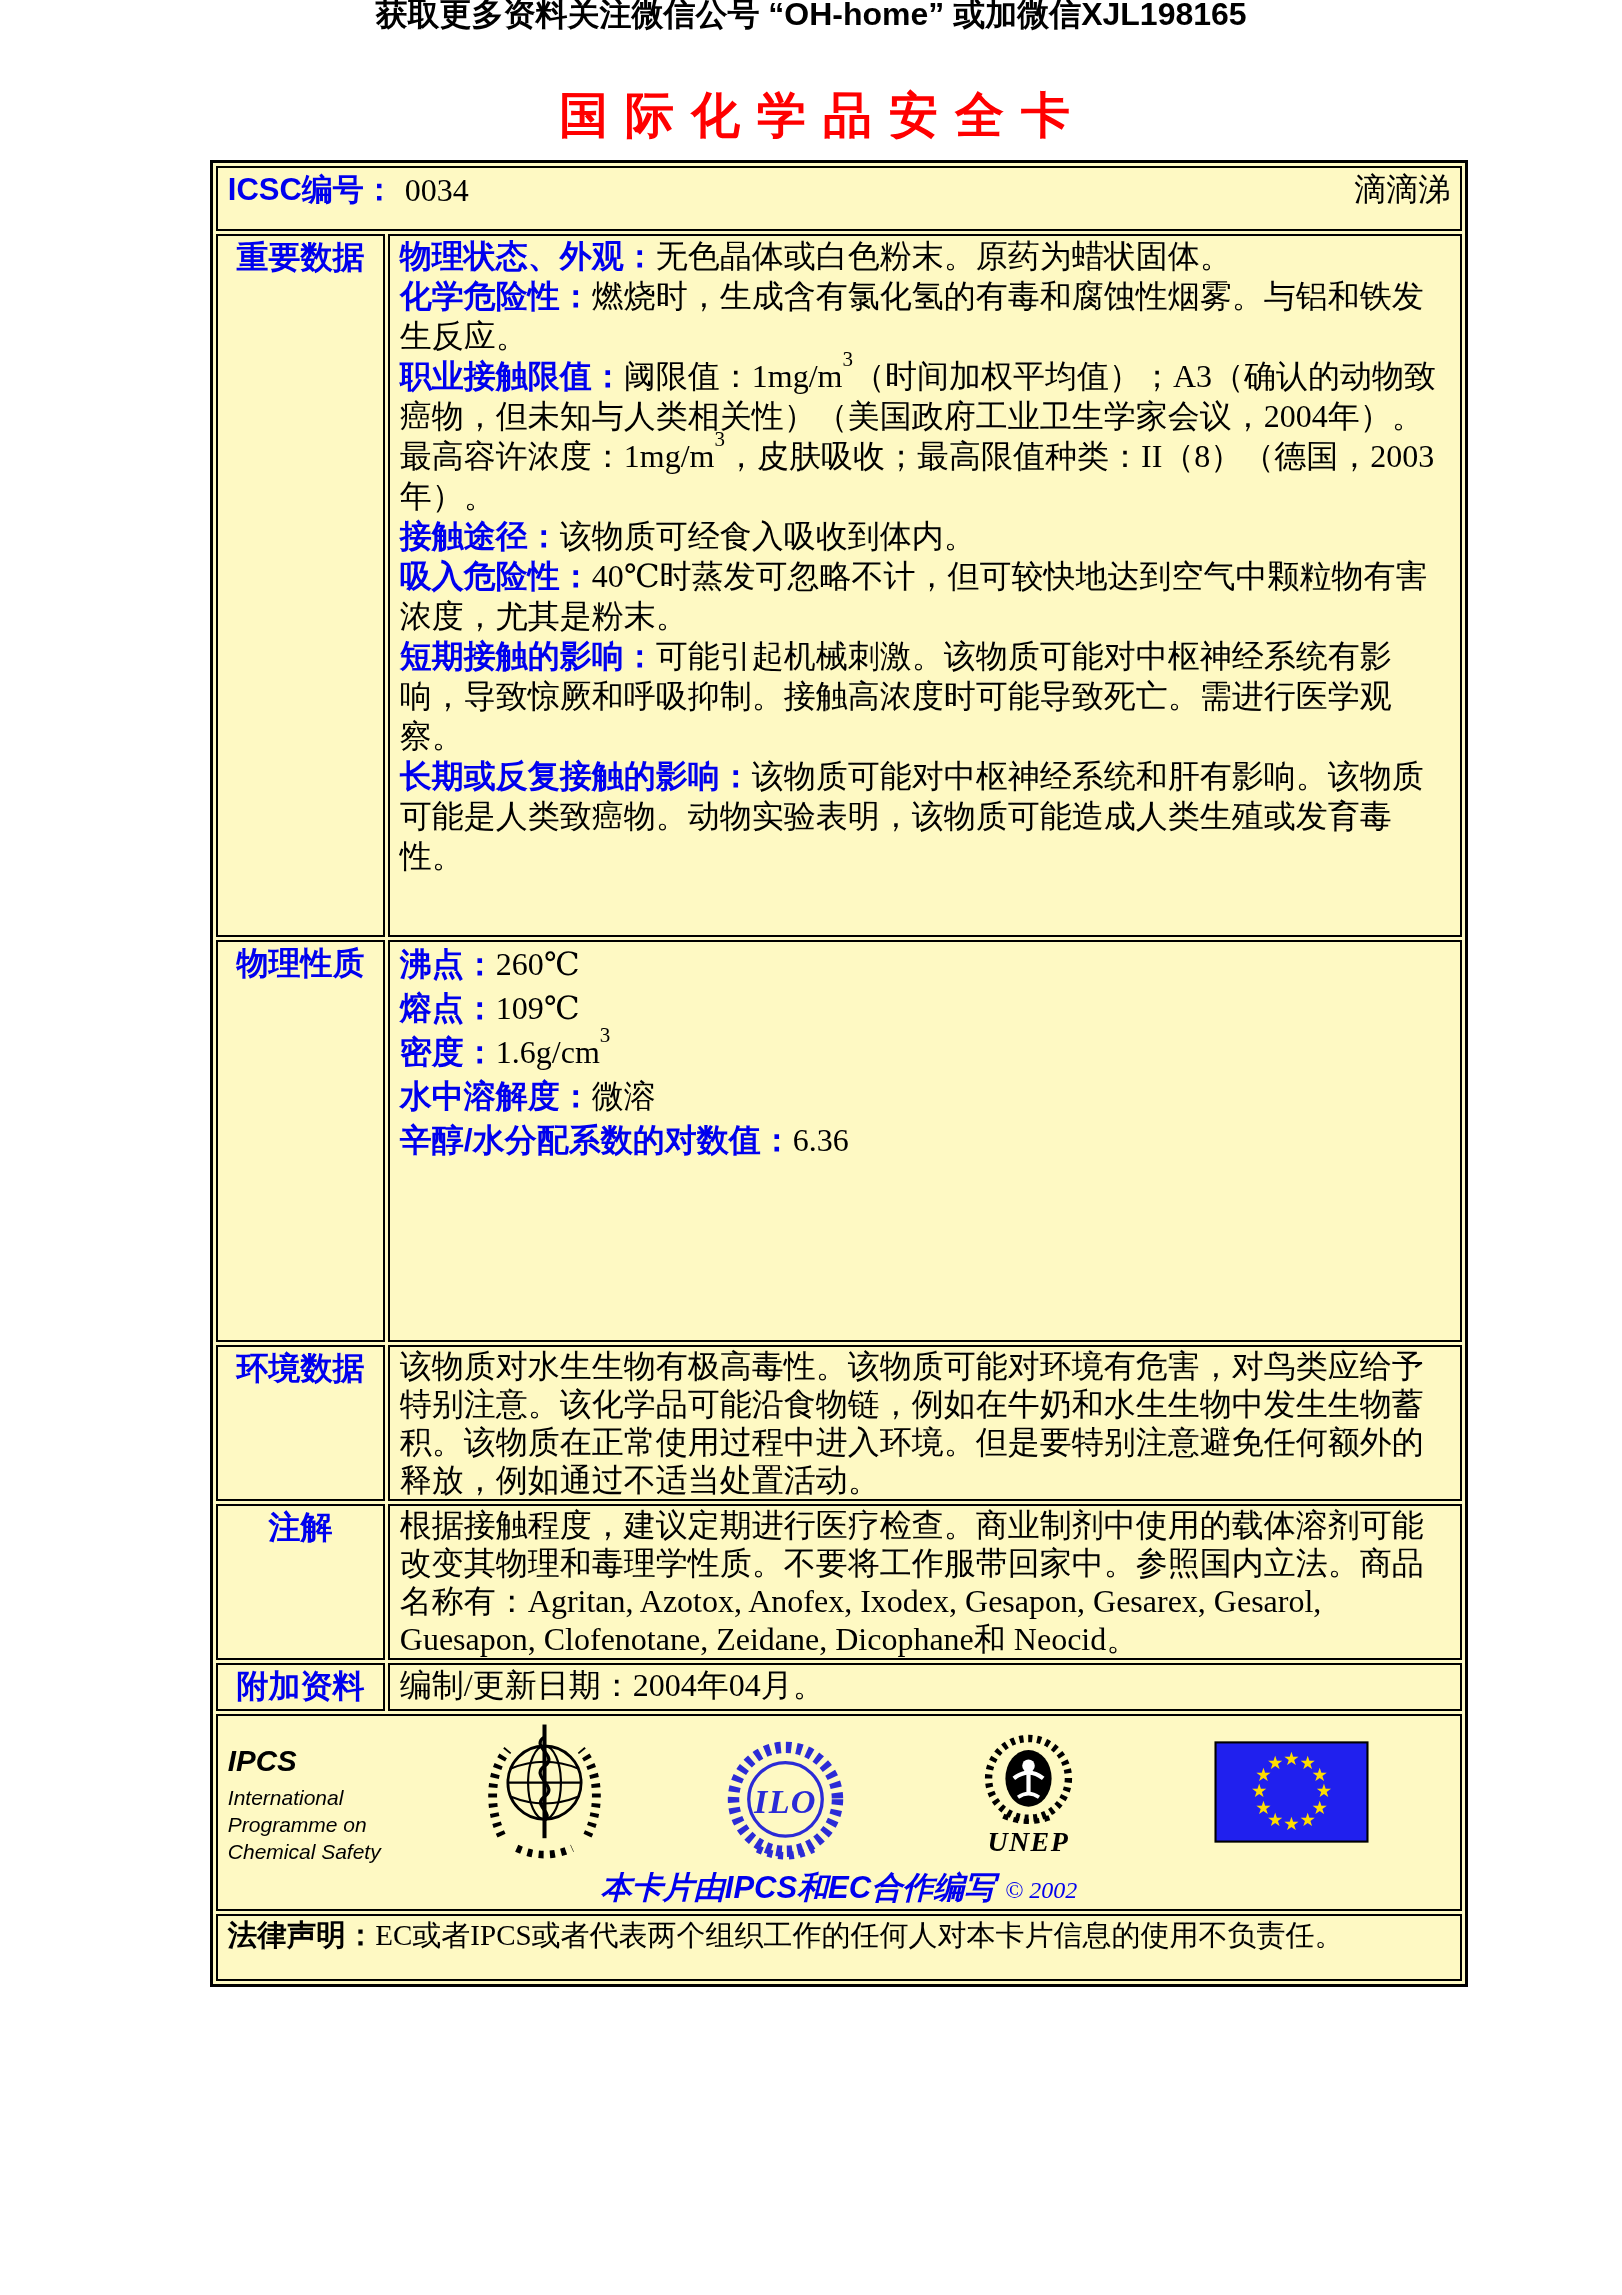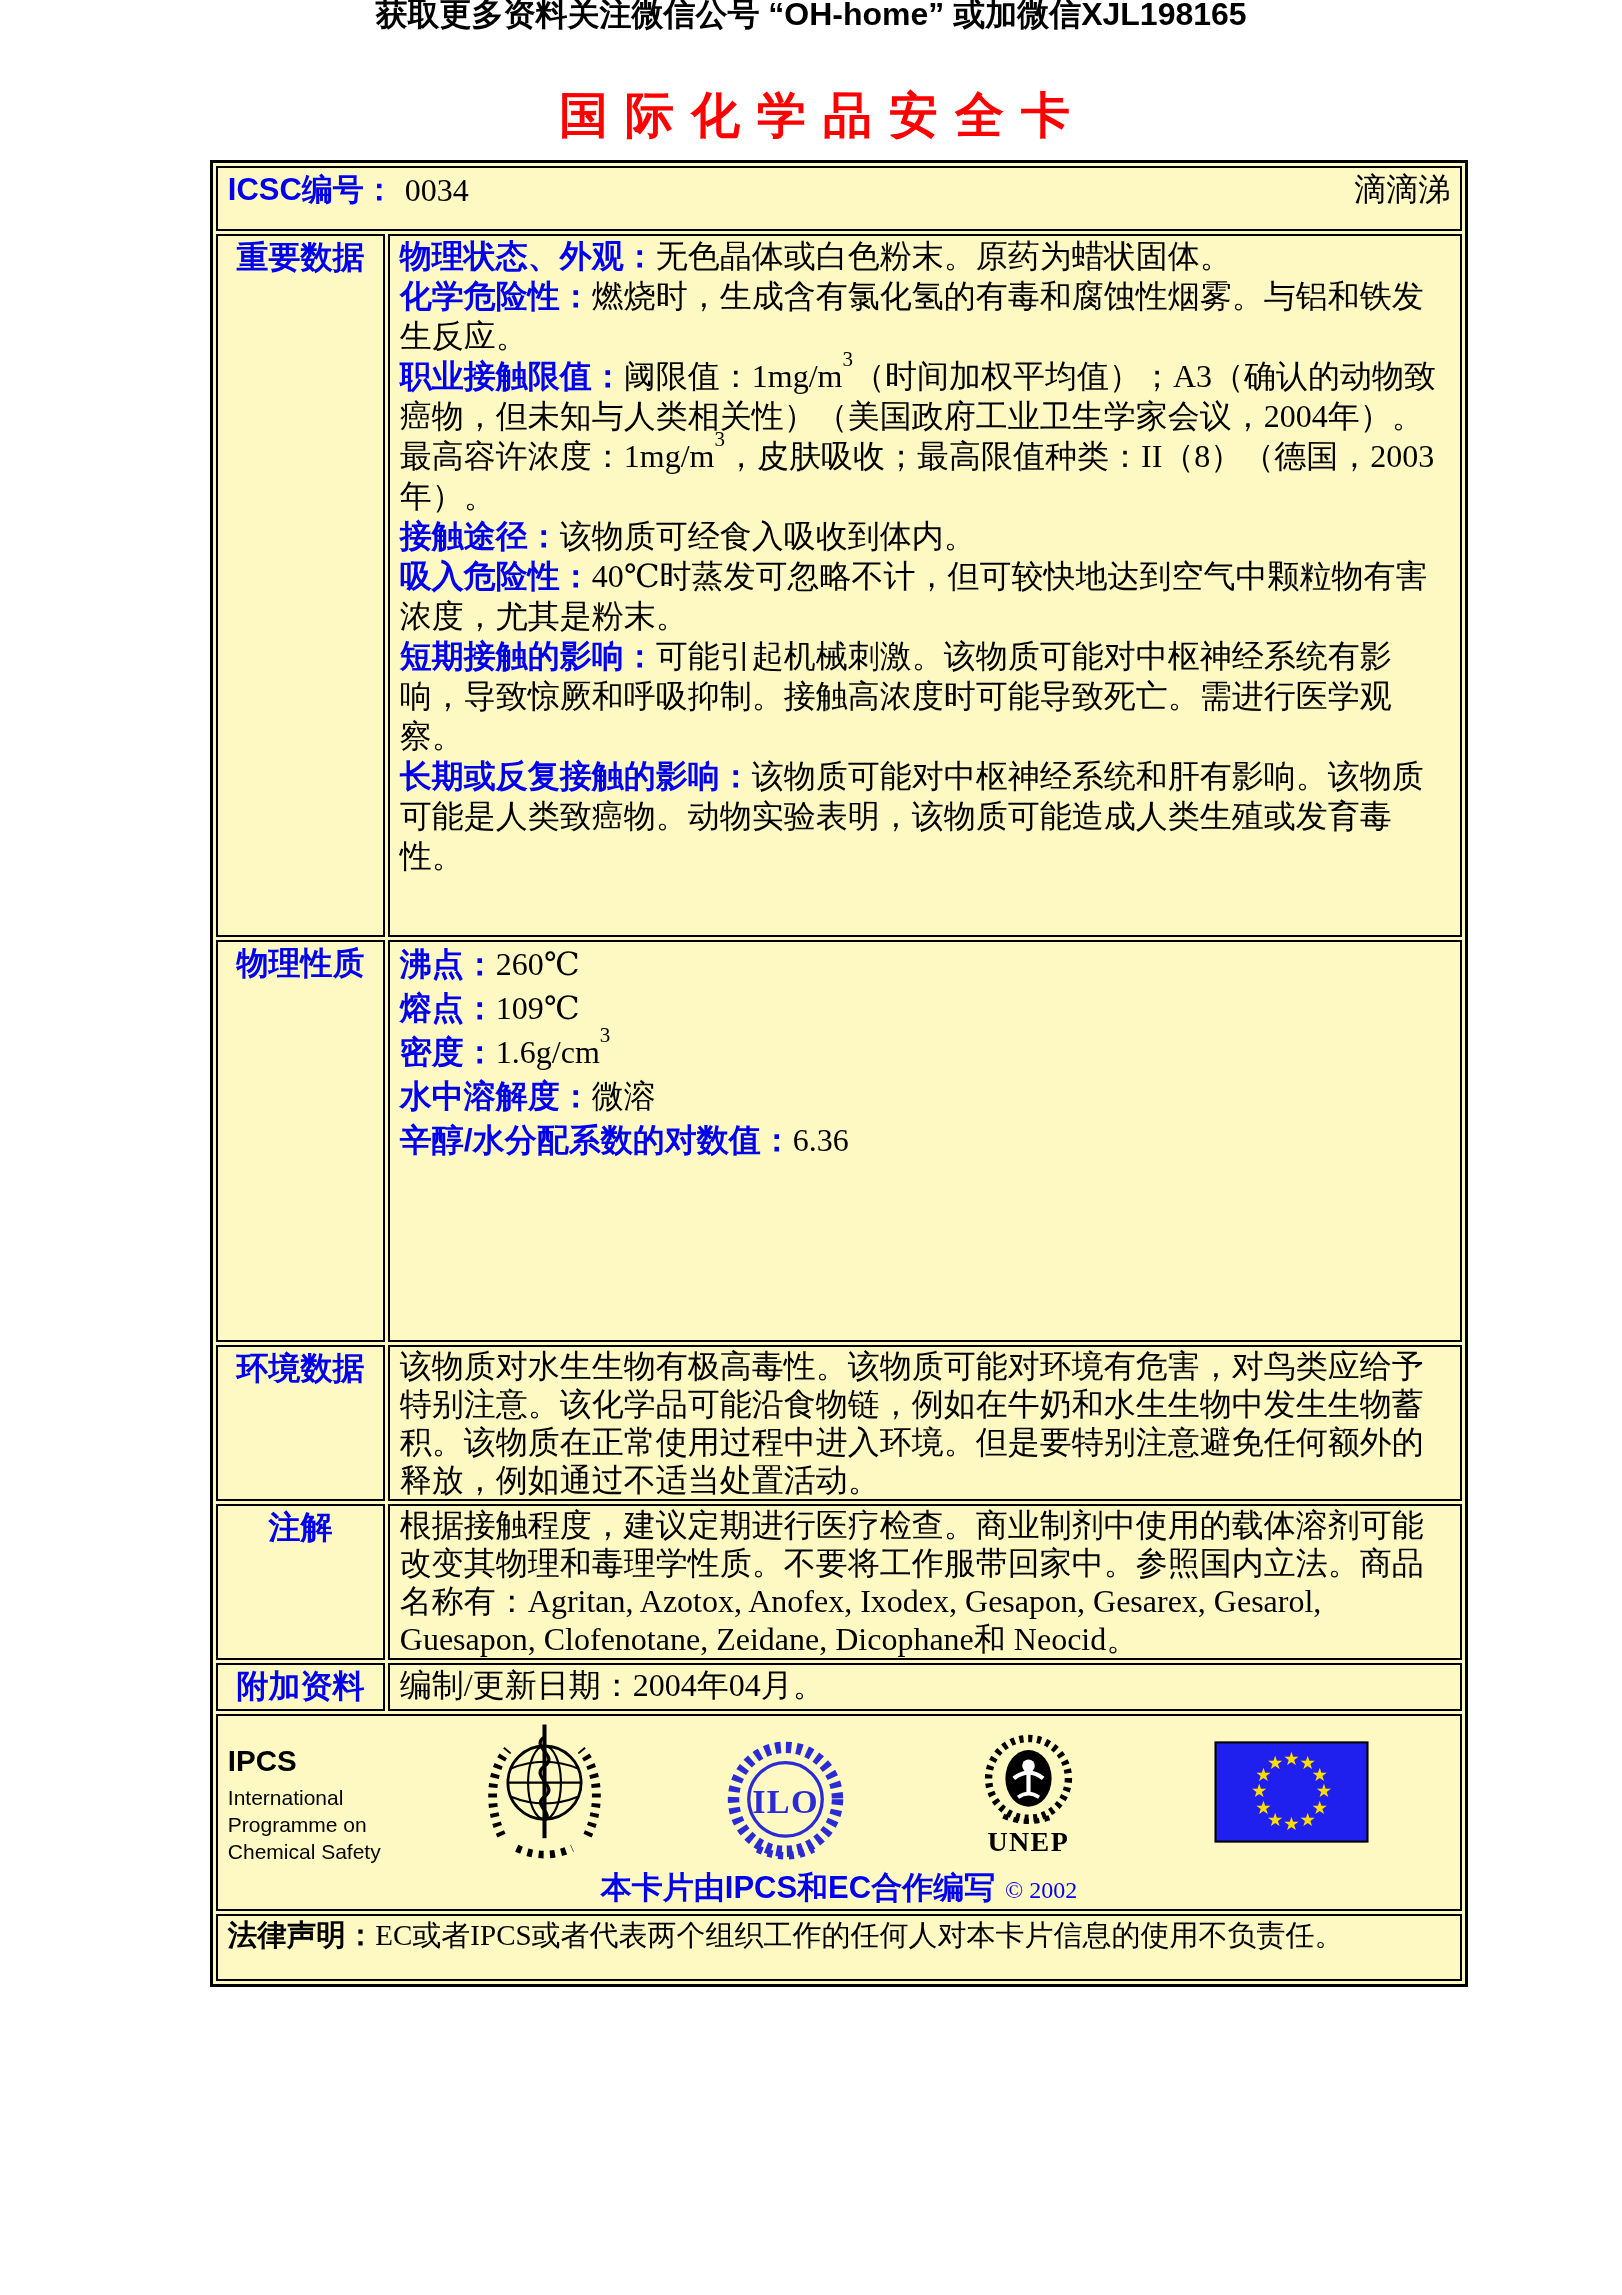--- a/index.html
+++ b/index.html
@@ -18,21 +18,21 @@
 
   
   table.card{position:absolute;left:204px;top:160px;width:1258px;
              border-collapse:separate;border-spacing:3.5px;border:3.5px solid #000;
              table-layout:fixed;background:#fef9c3;margin-left:6px;}
   table.card td{border:2.1px solid #000;box-sizing:border-box;overflow:hidden;
                 padding:0 9.8px;vertical-align:top;}
 
   tr.r1{height:65px;}  tr.r2{height:703px;} tr.r3{height:402px;}
   tr.r4{height:156px;} tr.r5{height:153px;}  tr.r6{height:42px;}
-  tr.r7{height:143px;} tr.r8{height:67px;}
+  tr.r7{height:143px;font-style:italic;} tr.r8{height:67px;}
 
   td.lbl{vertical-align:middle;text-align:center;color:#0000EE;
          font-family:"Liberation Sans","DejaVu Sans",sans-serif;
          font-weight:bold;font-size:32px;padding:0 2.8px;}
   td.cnt{font-size:32px;line-height:40px;padding:1.4px 9.8px 0 9.8px;}
   td.cnt p{margin:0;}
   .f{color:#0000EE;font-family:"Liberation Sans","DejaVu Sans",sans-serif;font-weight:bold;}
   sup.sp{font-size:21px;line-height:0;position:relative;top:-0.45em;}
 
   

